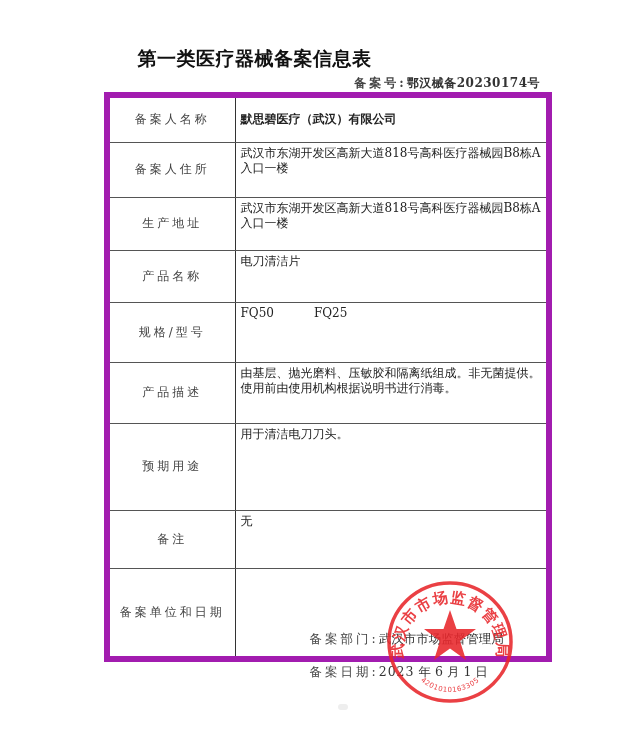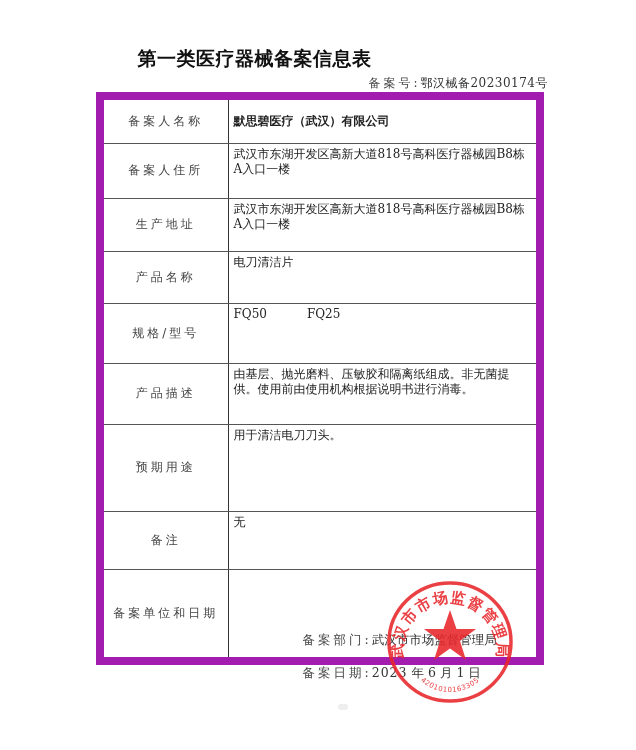--- a/index.html
+++ b/index.html
@@ -5,28 +5,28 @@
   * { box-sizing: border-box; margin: 0; padding: 0; }
   html, body { width: 636px; height: 750px; background: #ffffff; overflow: hidden; }
   body { position: relative; font-family: "DejaVu Serif", "Liberation Serif", serif; color: #222; }
 
   .title {
     position: absolute; left: 0; top: 46px; width: 509px; text-align: center;
     font-family: "DejaVu Sans", "Liberation Sans", sans-serif;
     font-weight: bold; font-size: 19px; color: #111; letter-spacing: 0.5px;
   }
   .record-no {
-    position: absolute; right: 88px; top: 75px;
-    font-size: 12px; color: #333; letter-spacing: 0.5px;
+    position: absolute; right: 96px; top: 75px;
+    font-size: 12px; color: #333; letter-spacing: 0.5px; font-weight: bold;
   }
   .record-no .lbl { letter-spacing: 3px; color: #444; }
 
   table.info {
-    position: absolute; left: 96px; top: 92px; width: 448px;
-    border-collapse: collapse; border: 8px solid #a21caf;
+    position: absolute; left: 104px; top: 92px; width: 448px;
+    border-collapse: collapse; border: 6px solid #a21caf;
     table-layout: fixed;
   }
   table.info td {
     border: 1px solid #555; vertical-align: top; font-size: 12px; line-height: 15px;
   }
   table.info tr td:first-child {
     width: 128px; text-align: center; vertical-align: middle;
     font-family: "DejaVu Sans", "Liberation Sans", sans-serif;
     font-size: 12px; color: #444; letter-spacing: 3px; border-right: 1.5px solid #333;
   }

